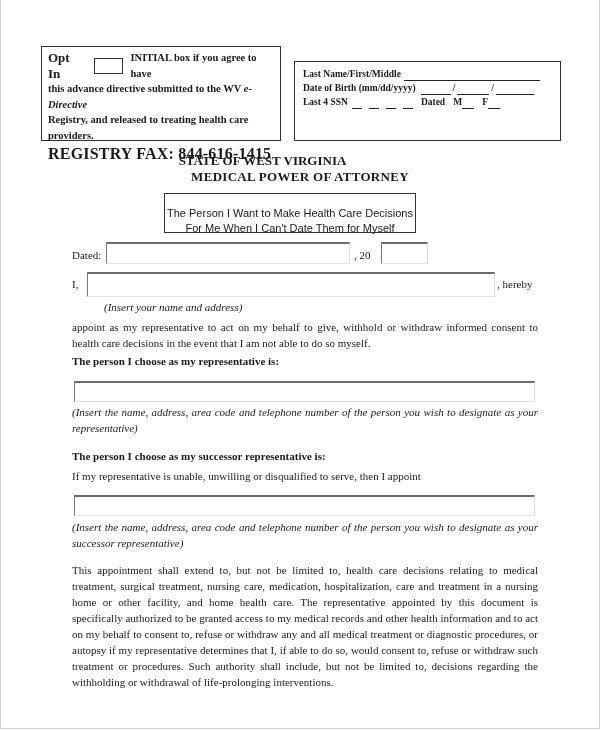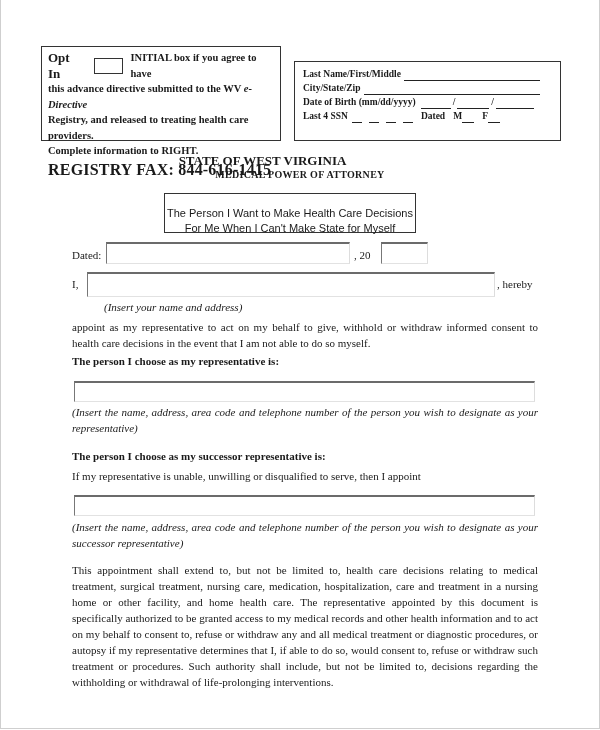--- a/index.html
+++ b/index.html
@@ -26,21 +26,21 @@
   .reg {
     position: absolute; left: 294px; top: 61px; width: 267px; height: 80px;
     border: 1px solid #333; box-sizing: border-box; padding: 5px 20px 0 8px;
     font-weight: bold; font-size: 9.5px; line-height: 14px;
   }
   .reg .line { display: flex; align-items: flex-end; white-space: nowrap; }
   .reg .blank { flex: 1; border-bottom: 1px solid #222; margin-left: 3px; height: 10px; }
   .reg .dash { display: inline-block; border-bottom: 1px solid #222; height: 9px; margin: 0 2px; }
   
   .title1 { position: absolute; top: 153px; left: 0; width: 525px; text-align: center; font-weight: bold; font-size: 13px; }
-  .title2 { position: absolute; top: 169px; left: 0; width: 600px; text-align: center; font-weight: bold; font-size: 10px; letter-spacing: 0.3px; }
+  .title2 { position: absolute; top: 169px; left: 0; width: 600px; text-align: center; font-weight: bold; font-size: 13px; letter-spacing: 0.3px; }
   .subtitle-box {
     position: absolute; left: 164px; top: 193px; width: 252px; height: 40px;
     border: 1px solid #333; box-sizing: border-box;
     font-family: "Liberation Sans", sans-serif; font-size: 11px; line-height: 15px;
     text-align: center; padding-top: 12px;
   }
   .txt { position: absolute; font-size: 11px; line-height: 16px; }
   .ital { font-style: italic; }
   .bold { font-weight: bold; }
   .field {
@@ -57,31 +57,26 @@
 <div class="page-frame"></div>
 
 <div class="optin">
   <div class="row1">
     <span class="opt-label">Opt In</span>
     <span class="initial-box"></span>
     <span>INITIAL box if you agree to have</span>
   </div>
   <div><span>this advance directive submitted to the WV </span><i>e-Directive</i></div>
   <div>Registry, and released to treating health care providers.</div>
-  <div>Complete information to RIGHT.</div>
   <div class="fax">REGISTRY FAX: 844-616-1415</div>
 </div>
 
 <div class="reg">
   <div class="line">
     <span>Last Name/First/Middle</span>
-    <span class="blank"></span>
-  </div>
-  <div class="line">
-    <span>City/State/Zip</span>
     <span class="blank"></span>
   </div>
   <div class="line">
     <span>Date of Birth (mm/dd/yyyy)</span>
     <span class="dash" style="width:30px;margin-left:5px"></span>
     <span>/</span>
     <span class="dash" style="width:32px"></span>
     <span>/</span>
     <span class="dash" style="width:38px"></span>
   </div>
@@ -96,21 +91,21 @@
     <span class="dash" style="width:12px;margin-left:0"></span>
     <span style="margin-left:6px">F</span>
     <span class="dash" style="width:12px;margin-left:0"></span>
   </div>
 </div>
 
 <div class="title1">STATE OF WEST VIRGINIA</div>
 <div class="title2">MEDICAL POWER OF ATTORNEY</div>
 <div class="subtitle-box">
   <div>The Person I Want to Make Health Care Decisions</div>
-  <div>For Me When I Can't Make State for Myself</div>
+  <div>For Me When I Can't Date Them for Myself</div>
 </div>
 
 <div class="txt" style="left:72px;top:247px">Dated:</div>
 <div class="field" style="left:106px;top:242px;width:244px;height:22px"><span></span></div>
 <div class="txt" style="left:354px;top:247px">, 20</div>
 <div class="field" style="left:381px;top:242px;width:47px;height:22px"><span></span></div>
 
 <div class="txt" style="left:72px;top:276px">I,</div>
 <div class="field" style="left:87px;top:272px;width:408px;height:25px"><span></span></div>
 <div class="txt" style="left:497px;top:276px">, hereby</div>

